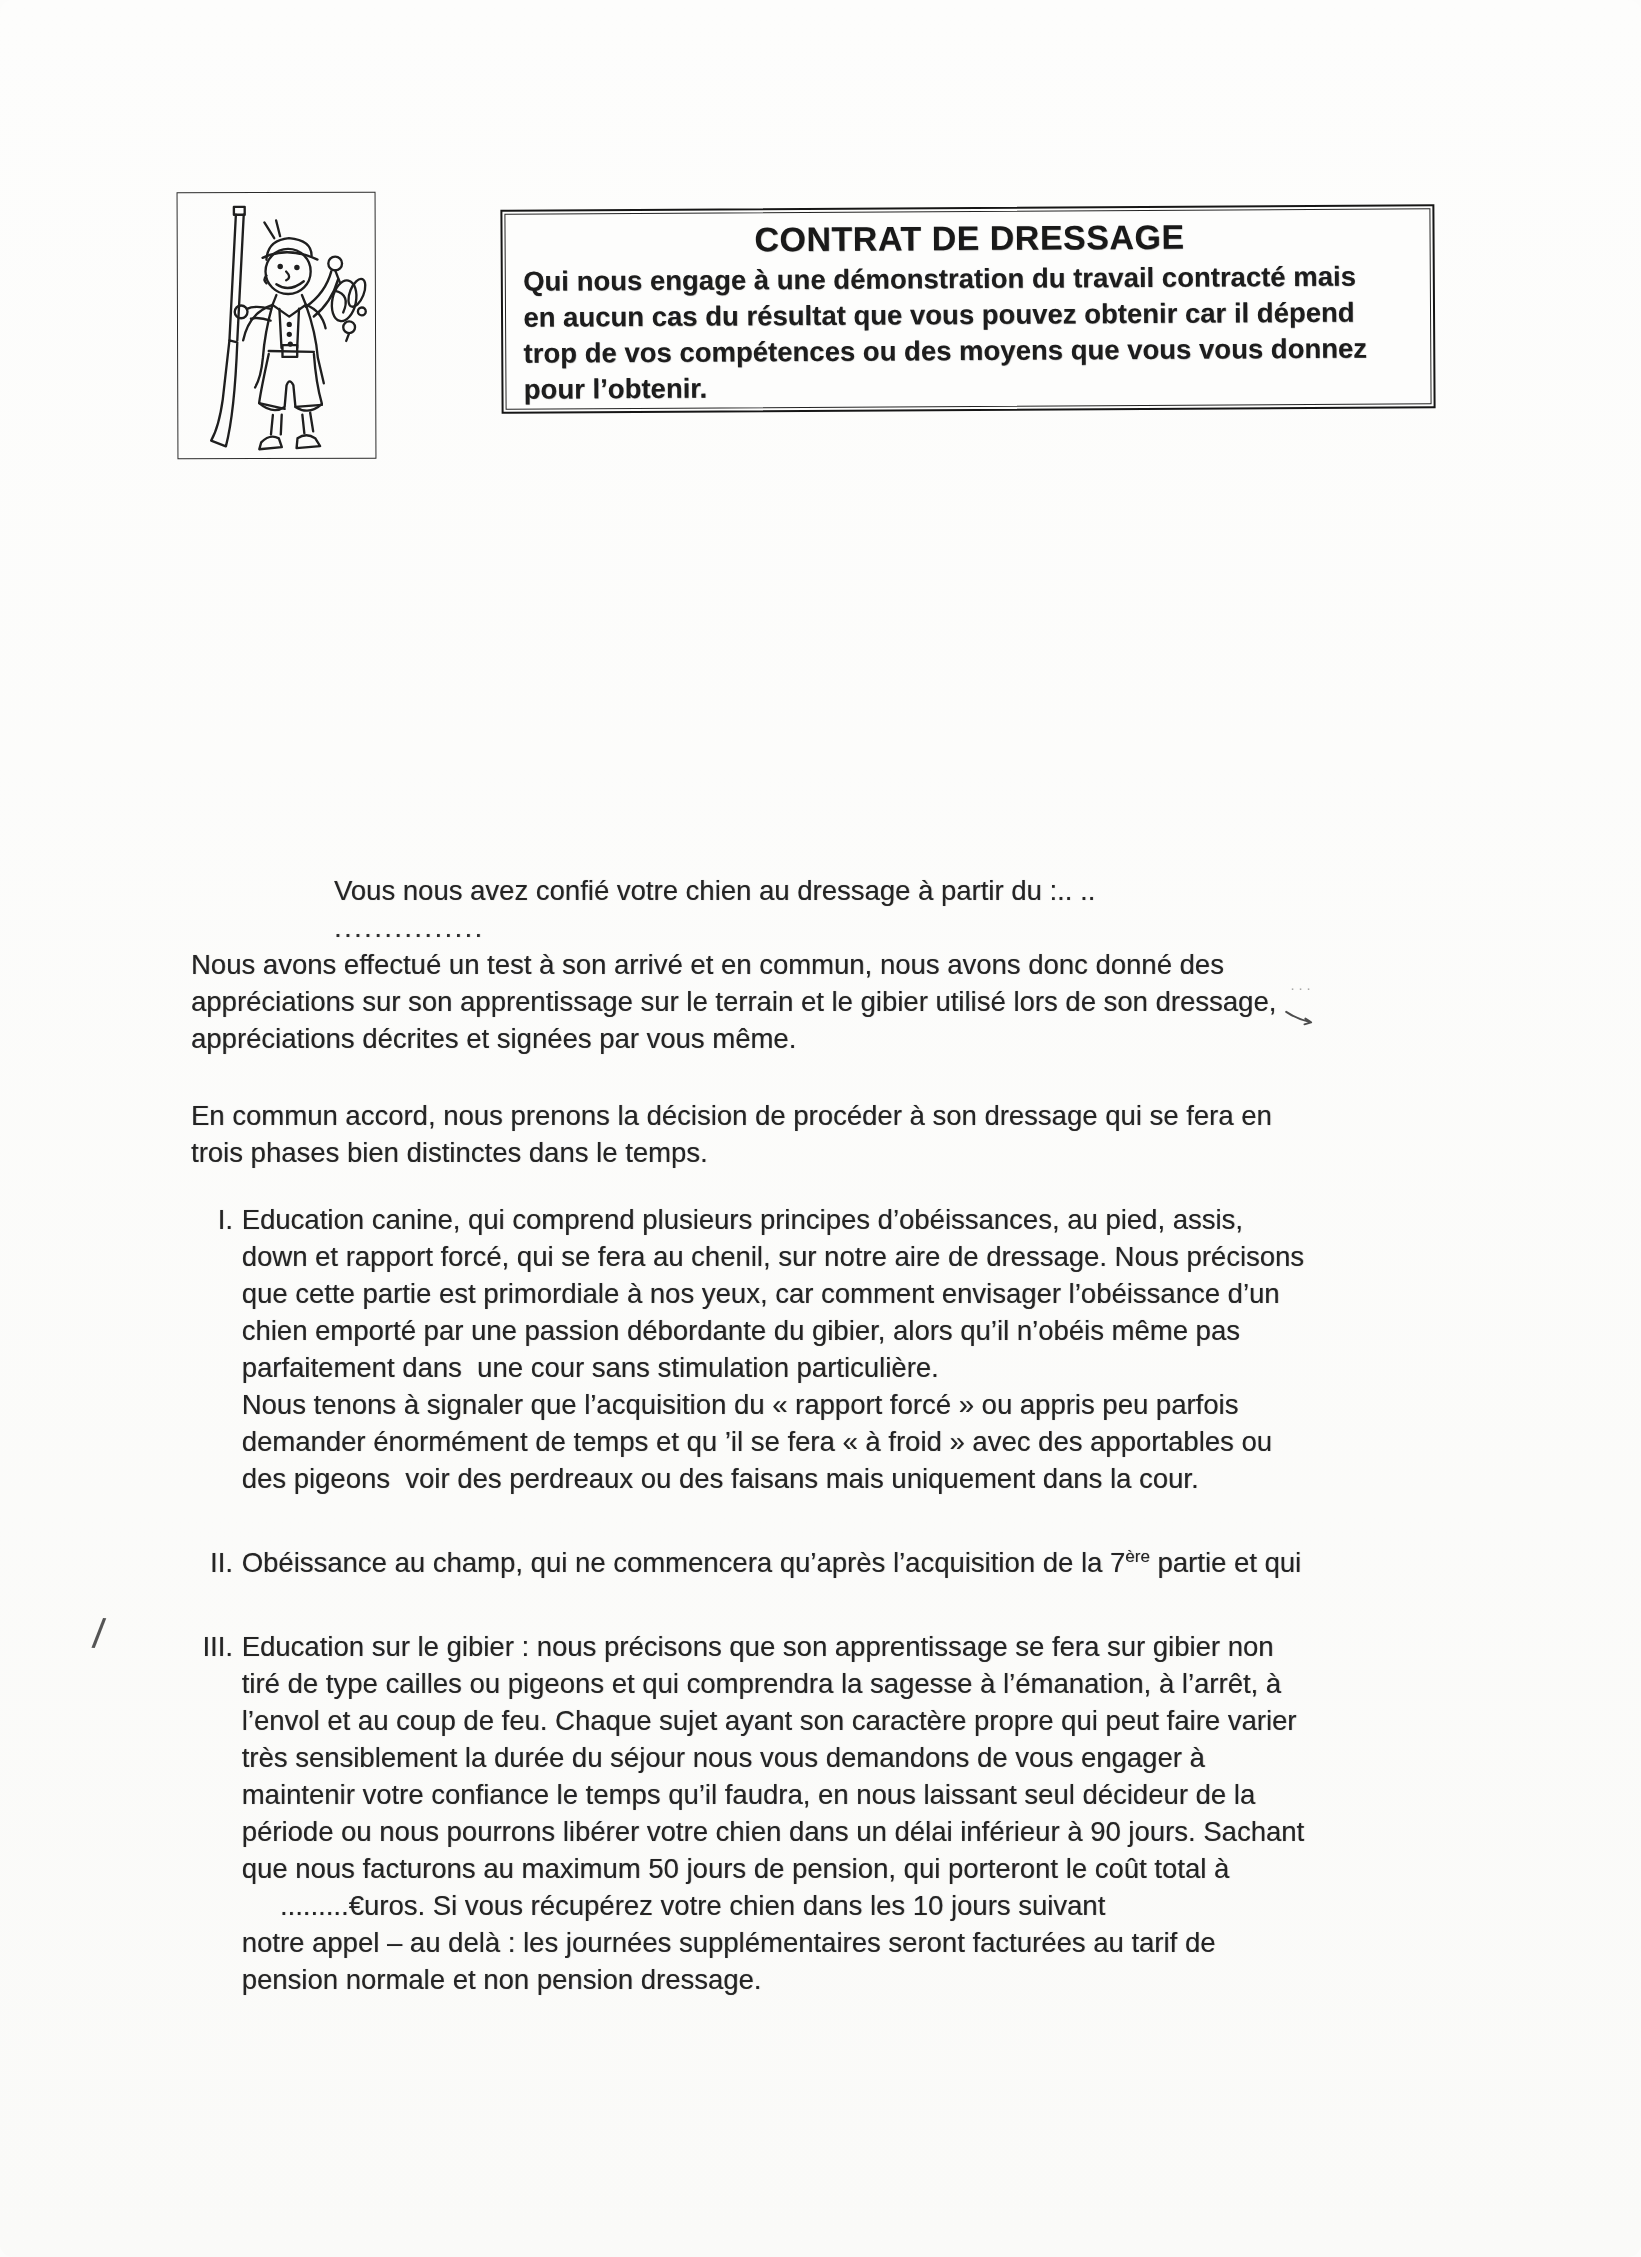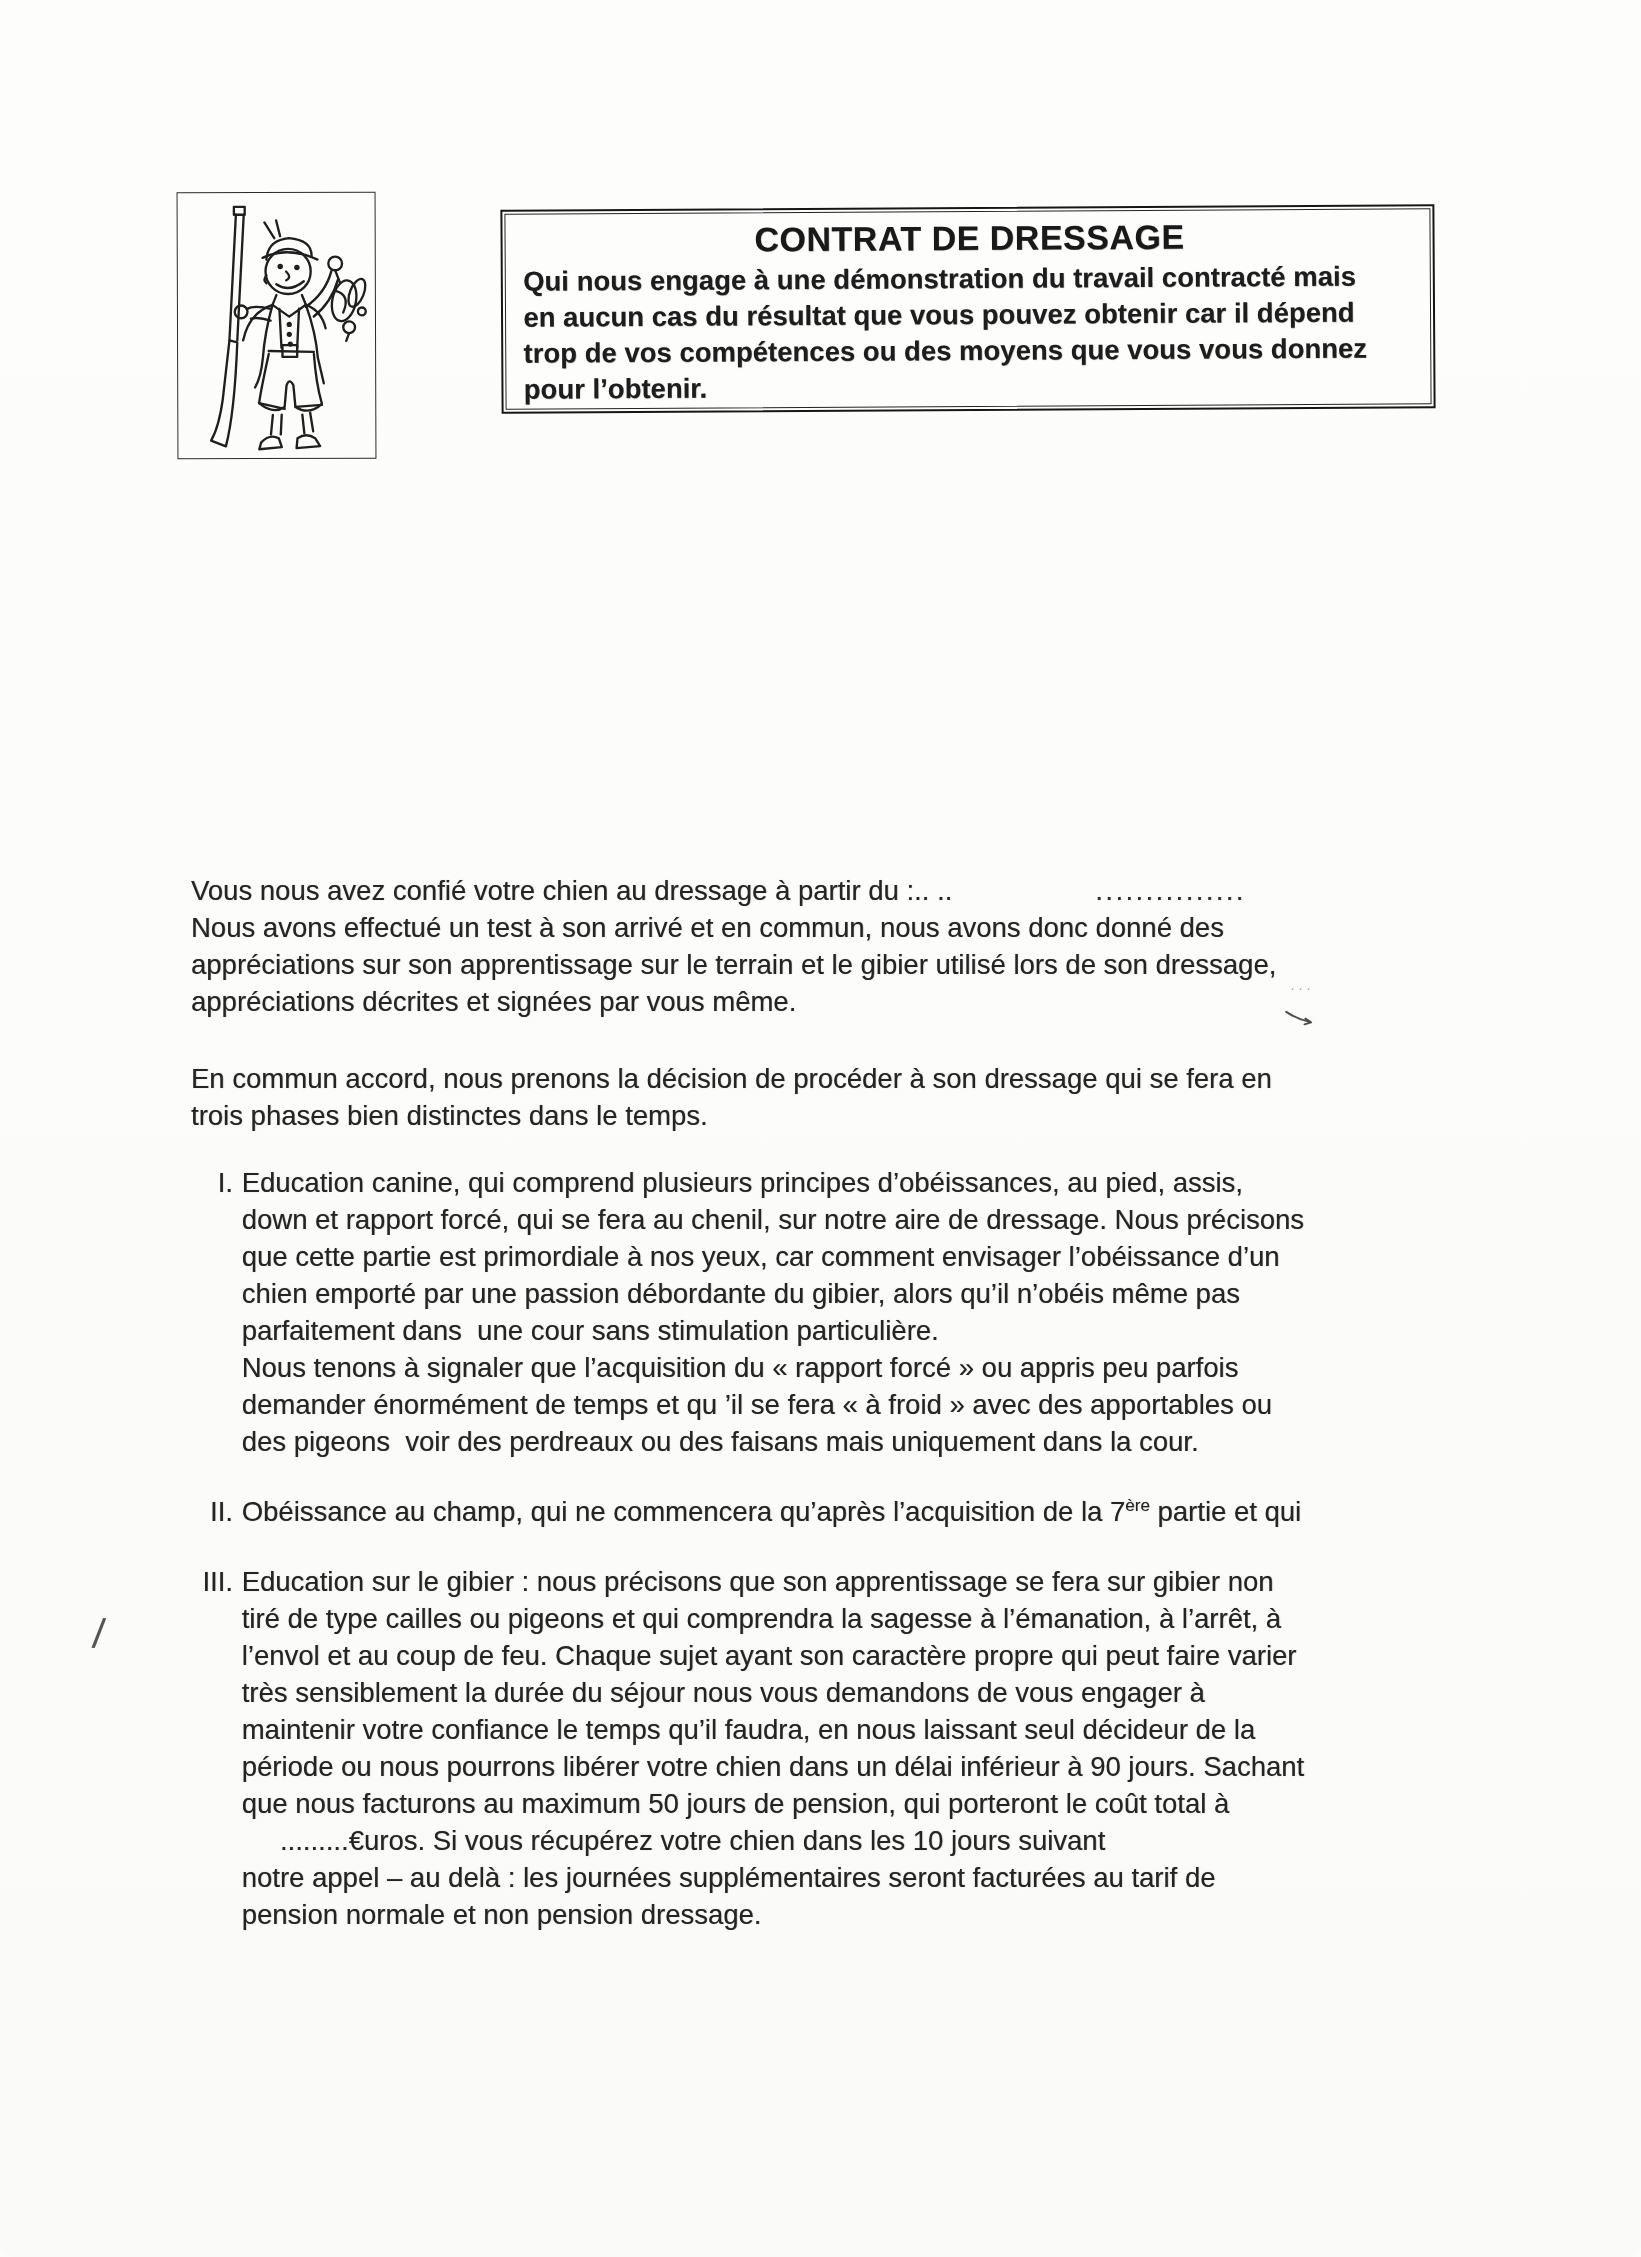--- a/index.html
+++ b/index.html
@@ -17,26 +17,26 @@
   
   .hbox{position:absolute;left:501px;top:207px;width:934px;height:204px;
         border:2.9px solid #161616;box-sizing:border-box;transform:rotate(-0.35deg);background:#fdfdfc;}
   .hbox-inner{position:absolute;inset:1.9px;border:1.4px solid #242424;padding:6.8px 13.5px 0 17.4px;box-sizing:border-box;}
   .hbox-title{text-align:center;font-weight:bold;font-size:34px;letter-spacing:0.5px;color:#191919;}
   .hbox-body{font-weight:bold;font-size:27.5px;line-height:36px;white-space:pre;color:#1d1d1d;margin-top:2.9px;}
 
   
   .textcol{position:absolute;left:191px;top:872px;width:1284px;font-size:27.5px;line-height:37px;}
   .para{white-space:pre;}
-  .p1-line1{display:flex;align-items:baseline;}
+  .p1-line1{display:flex;align-items:baseline;flex-direction:column;}
   .p1-line1 .lead-dots{letter-spacing:2.4px;margin-left:143px;color:#2e2e2e;}
   .p2{margin-top:40px;}
   .items{margin-top:30px;}
   .item{display:flex;align-items:flex-start;}
-  .item + .item{margin-top:33px;}
+  .item + .item{margin-top:47px;}
   .item .num{flex:0 0 42px;width:42px;text-align:right;white-space:pre;}
   .item .itext{margin-left:8.7px;white-space:pre;}
   .rest-block{display:block;white-space:pre;}
   sup{font-size:0.62em;line-height:0;}
 
   
   .artifact{position:absolute;pointer-events:none;}
   .stray-slash{left:93px;top:1610px;font-size:42px;color:#555;transform:rotate(6deg);font-weight:400;}
   .squiggle{left:1284px;top:1008px;width:39px;height:25px;}
   .dust-dots{left:1290px;top:979px;font-size:15.4px;letter-spacing:2.9px;color:#a9a9a9;}

